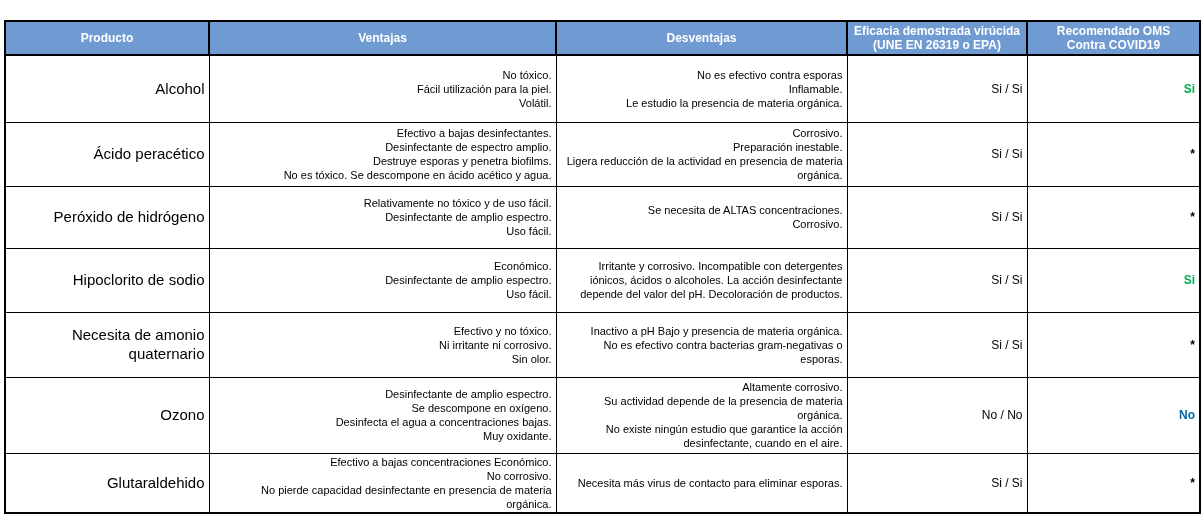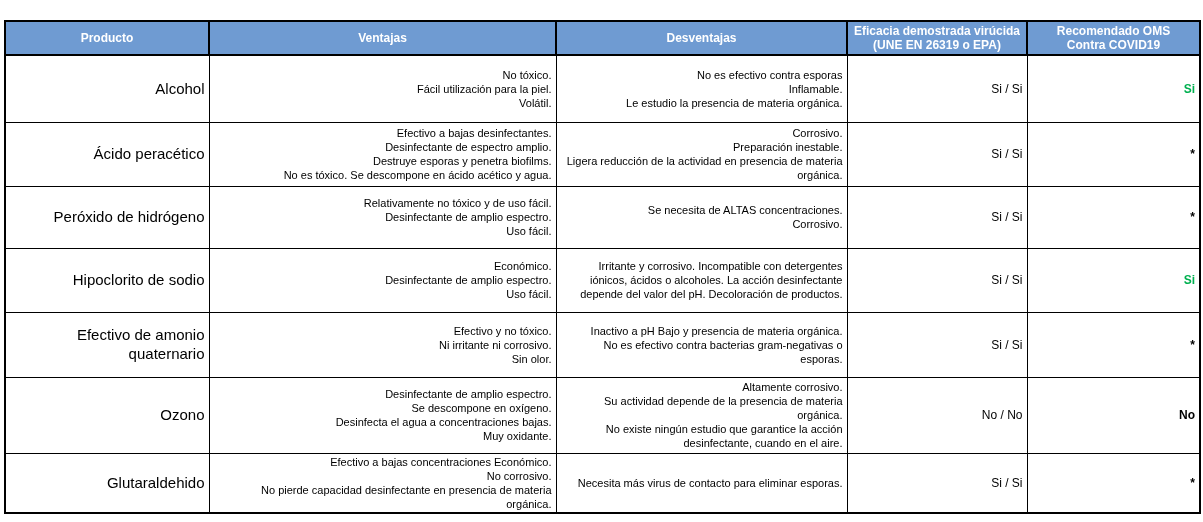--- a/index.html
+++ b/index.html
@@ -135,40 +135,40 @@
       <tr>
         <td class="product-cell">Hipoclorito de sodio</td>
         <td class="detail-cell">Económico.
 Desinfectante de amplio espectro.
 Uso fácil.</td>
         <td class="detail-cell">Irritante y corrosivo. Incompatible con detergentes iónicos, ácidos o alcoholes. La acción desinfectante depende del valor del pH. Decoloración de productos.</td>
         <td class="efficacy-cell">Si / Si</td>
         <td class="recommend-cell" style="color: rgb(0, 176, 80);">Si</td>
       </tr>
       <tr>
-        <td class="product-cell">Efectivo de amonio quaternario</td>
+        <td class="product-cell">Necesita de amonio quaternario</td>
         <td class="detail-cell">Efectivo y no tóxico.
 Ni irritante ni corrosivo.
 Sin olor.</td>
         <td class="detail-cell">Inactivo a pH Bajo y presencia de materia orgánica.
 No es efectivo contra bacterias gram-negativas o esporas.</td>
         <td class="efficacy-cell">Si / Si</td>
         <td class="recommend-cell" style="color: rgb(0, 0, 0);">*</td>
       </tr>
       <tr>
         <td class="product-cell">Ozono</td>
         <td class="detail-cell">Desinfectante de amplio espectro.
 Se descompone en oxígeno.
 Desinfecta el agua a concentraciones bajas.
 Muy oxidante.</td>
         <td class="detail-cell">Altamente corrosivo.
 Su actividad depende de la presencia de materia orgánica.
 No existe ningún estudio que garantice la acción desinfectante, cuando en el aire.</td>
         <td class="efficacy-cell">No / No</td>
-        <td class="recommend-cell" style="color: #000000;">No</td>
+        <td class="recommend-cell" style="color: #0369a1;">No</td>
       </tr>
       <tr>
         <td class="product-cell">Glutaraldehido</td>
         <td class="detail-cell">Efectivo a bajas concentraciones Económico.
 No corrosivo.
 No pierde capacidad desinfectante en presencia de materia orgánica.</td>
         <td class="detail-cell">Necesita más virus de contacto para eliminar esporas.</td>
         <td class="efficacy-cell">Si / Si</td>
         <td class="recommend-cell" style="color: rgb(0, 0, 0);">*</td>
       </tr>

